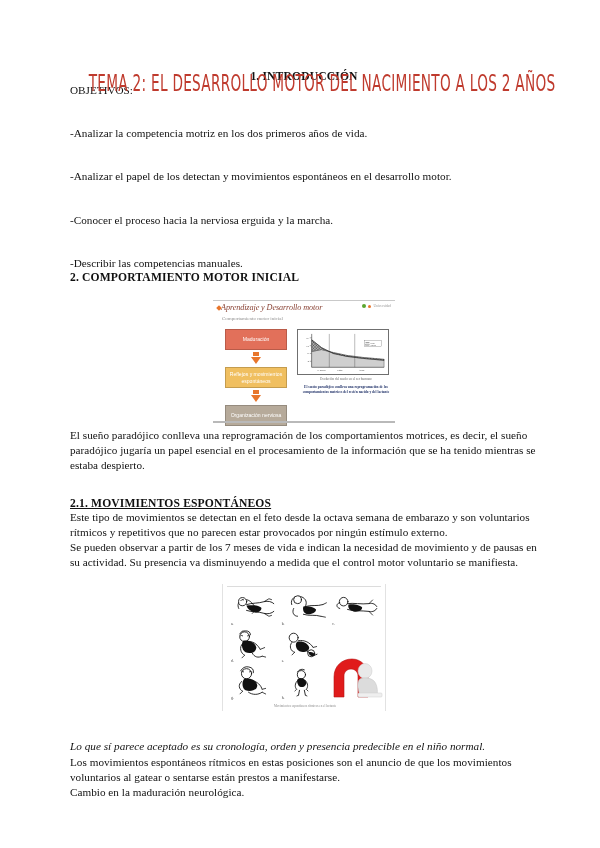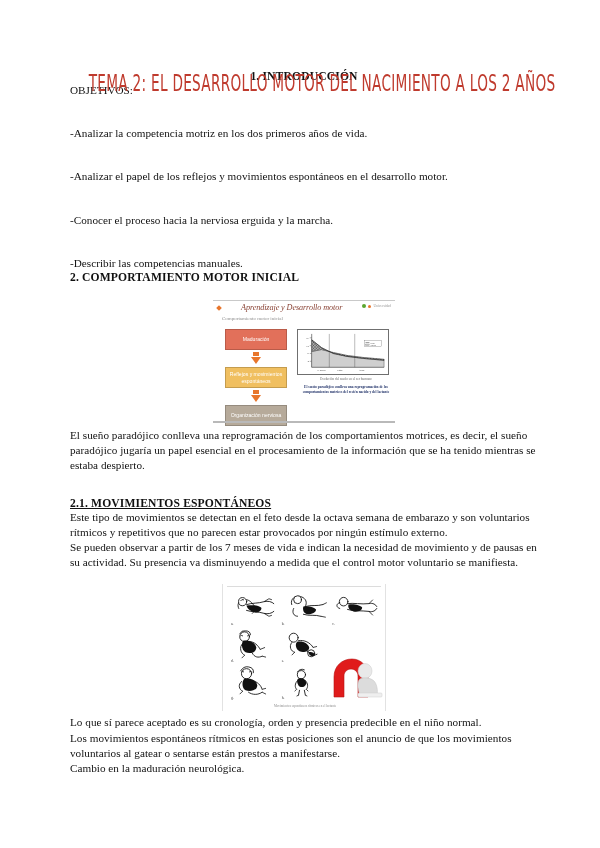--- a/index.html
+++ b/index.html
@@ -82,21 +82,21 @@
     position: absolute;
     left: 4px; right: 4px; top: 3px;
     height: 1px;
     background: #c9c9c9;
   }
   .slide-head {
     position: absolute;
     left: 8px; top: 6px;
     display: flex;
     align-items: center;
-    gap: 20px;
+    gap: 0;
   }
   .slide-bullet {
     width: 4px; height: 4px;
     background: #e8762c;
     transform: rotate(45deg);
     flex: 0 0 auto;
   }
   .slide-title {
     font-family: "Liberation Serif", serif;
     font-size: 8.2px;
@@ -245,34 +245,34 @@
     background: #dcdcdc;
   }
   .red-figure {
     position: absolute;
     right: 1px;
     bottom: 12px;
     width: 56px;
     height: 46px;
   }
 
-  p.closing { margin-top: 4px; }
+  p.closing { margin-top: 28px; font-style: italic; }
 </style>
 </head>
 <body>
 
 <div class="page">
 
   <h1 class="doc-title">TEMA 2: EL DESARROLLO MOTOR DEL NACIMIENTO A LOS 2 AÑOS</h1>
 
   <h2 class="sec sec-1">1. INTRODUCCIÓN</h2>
   <p class="body objlabel">OBJETIVOS:</p>
   <div class="bullets">
     <p class="line">-Analizar la competencia motriz en los dos primeros años de vida.</p>
-    <p class="line">-Analizar el papel de los reflejos y movimientos espontáneos en el desarrollo motor.</p>
+    <p class="line">-Analizar el papel de los detectan y movimientos espontáneos en el desarrollo motor.</p>
     <p class="line">-Conocer el proceso hacia la nerviosa erguida y la marcha.</p>
     <p class="line">-Describir las competencias manuales.</p>
   </div>
 
   <h2 class="sec sec-2">2. COMPORTAMIENTO MOTOR INICIAL</h2>
 
   <div class="fig1-wrap">
     <div class="slide">
       <div class="slide-topline"></div>
 

